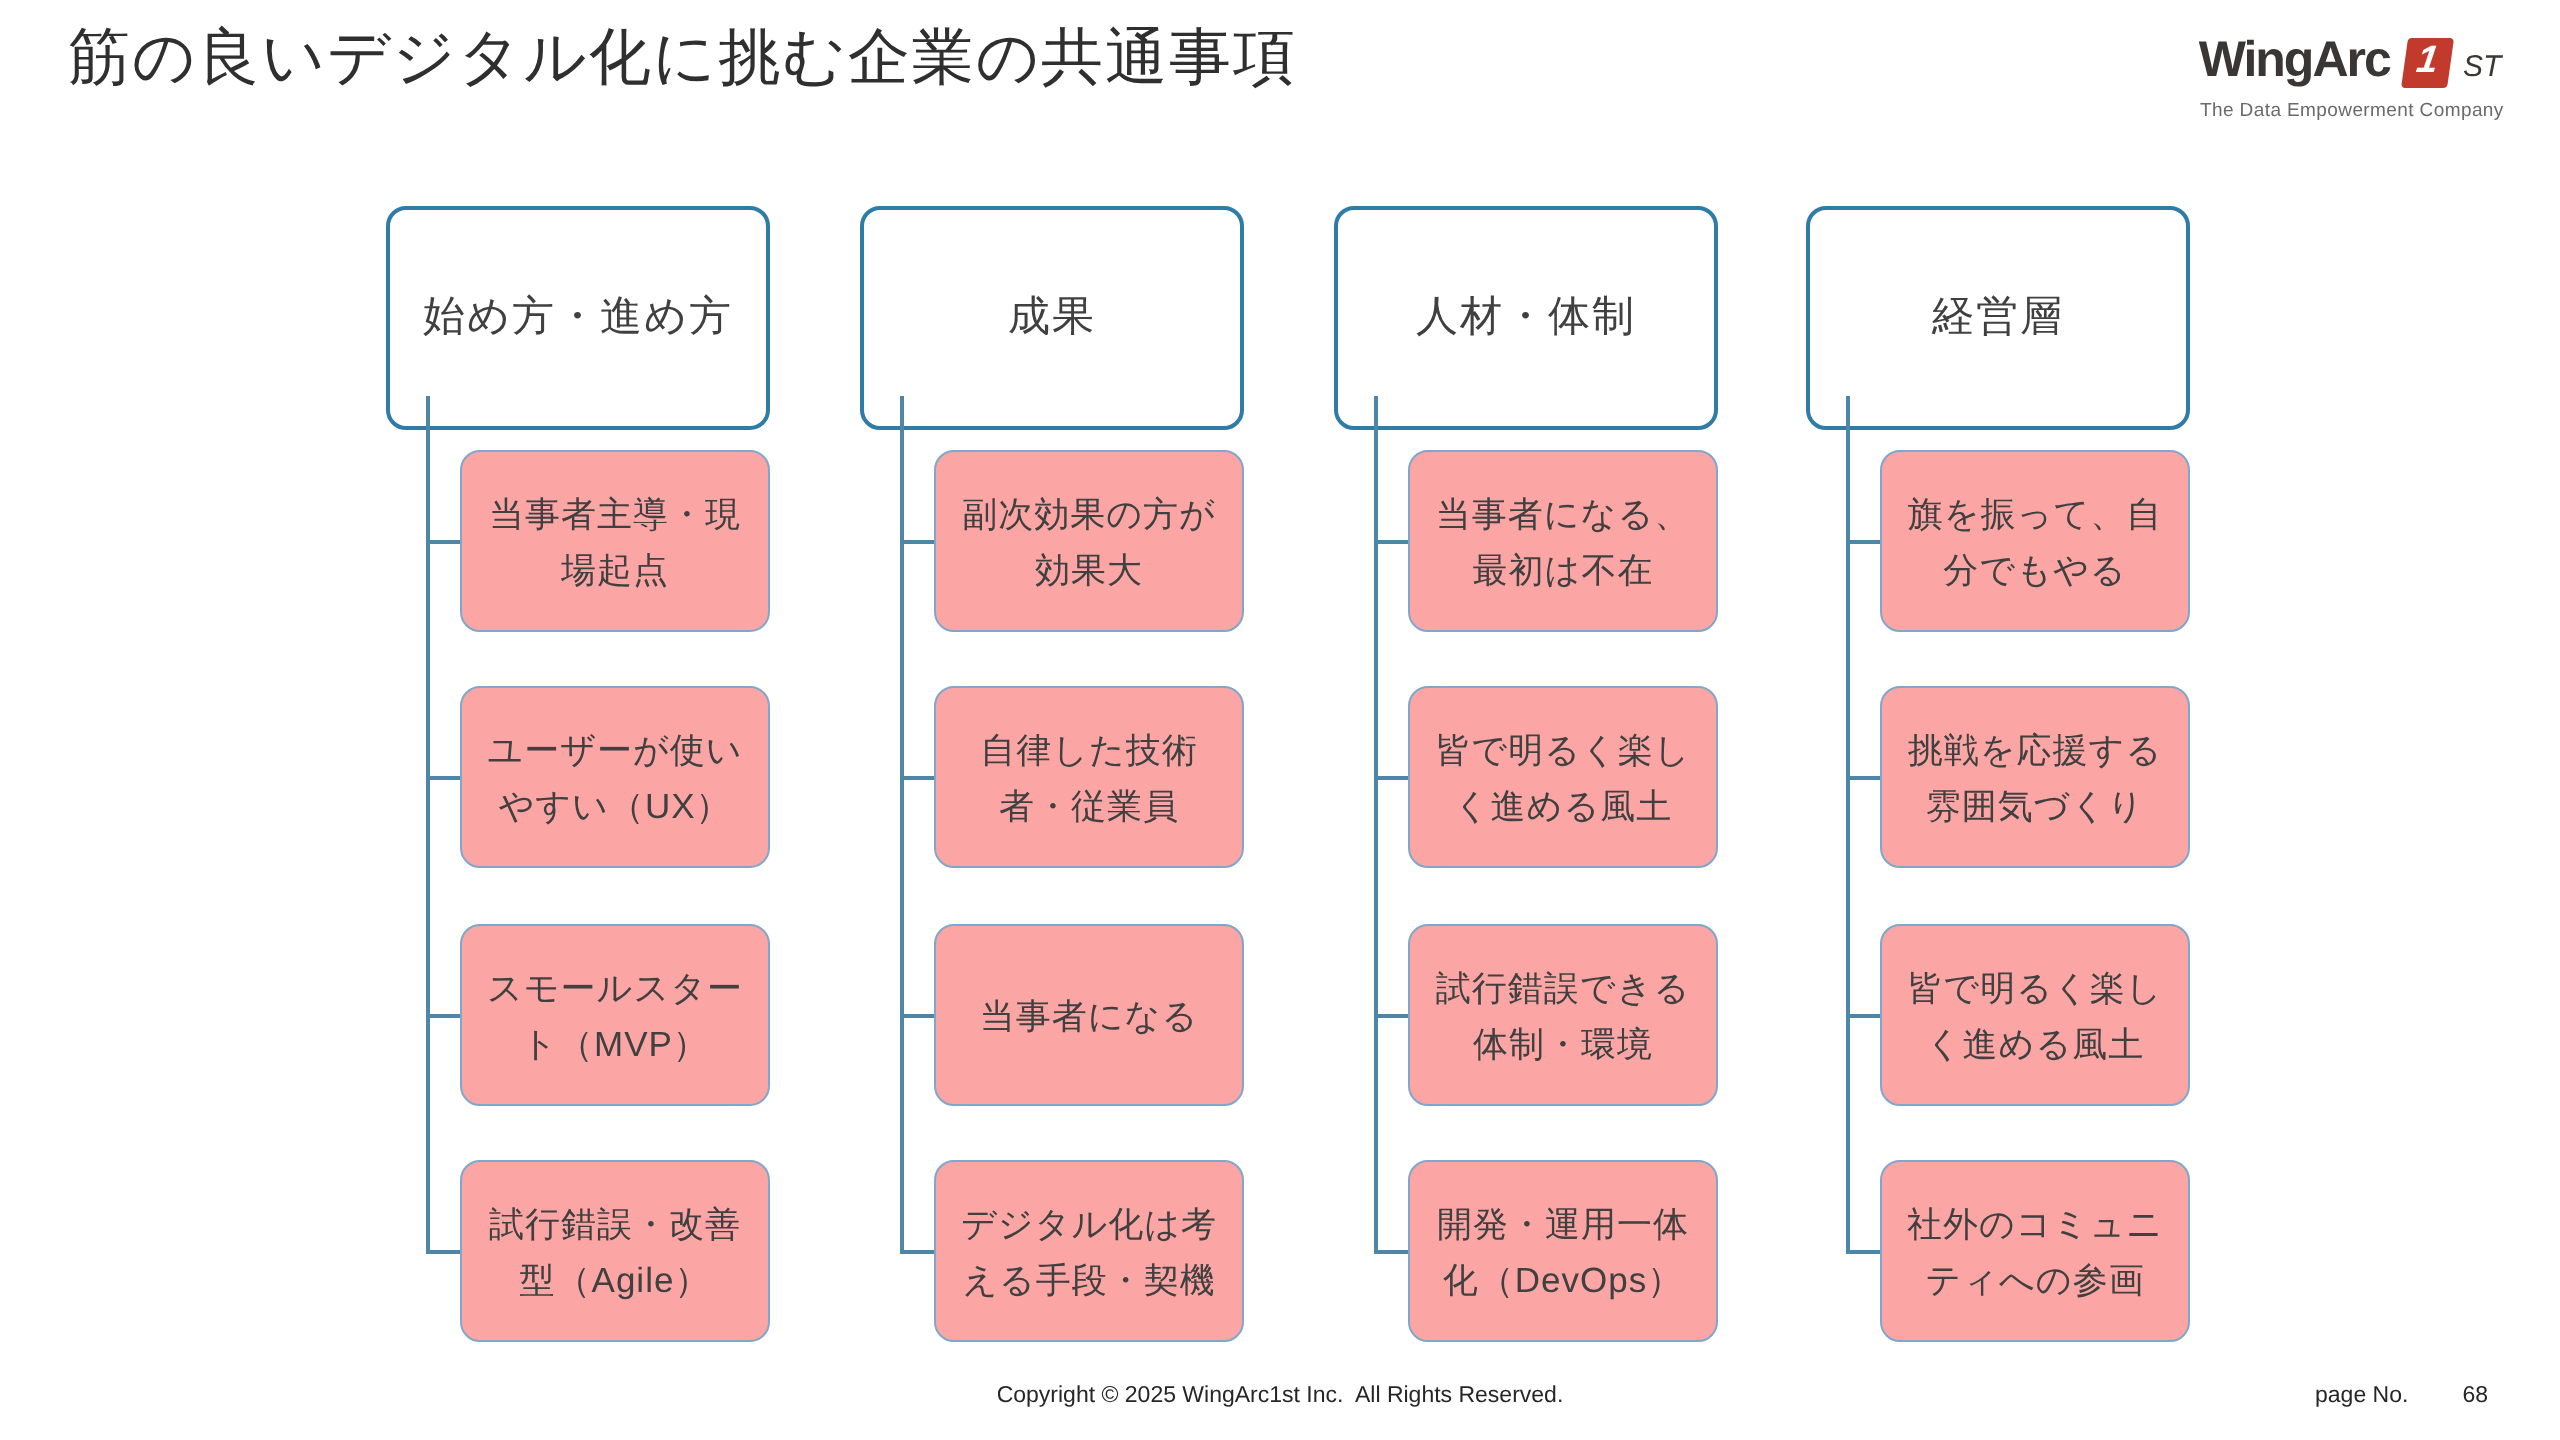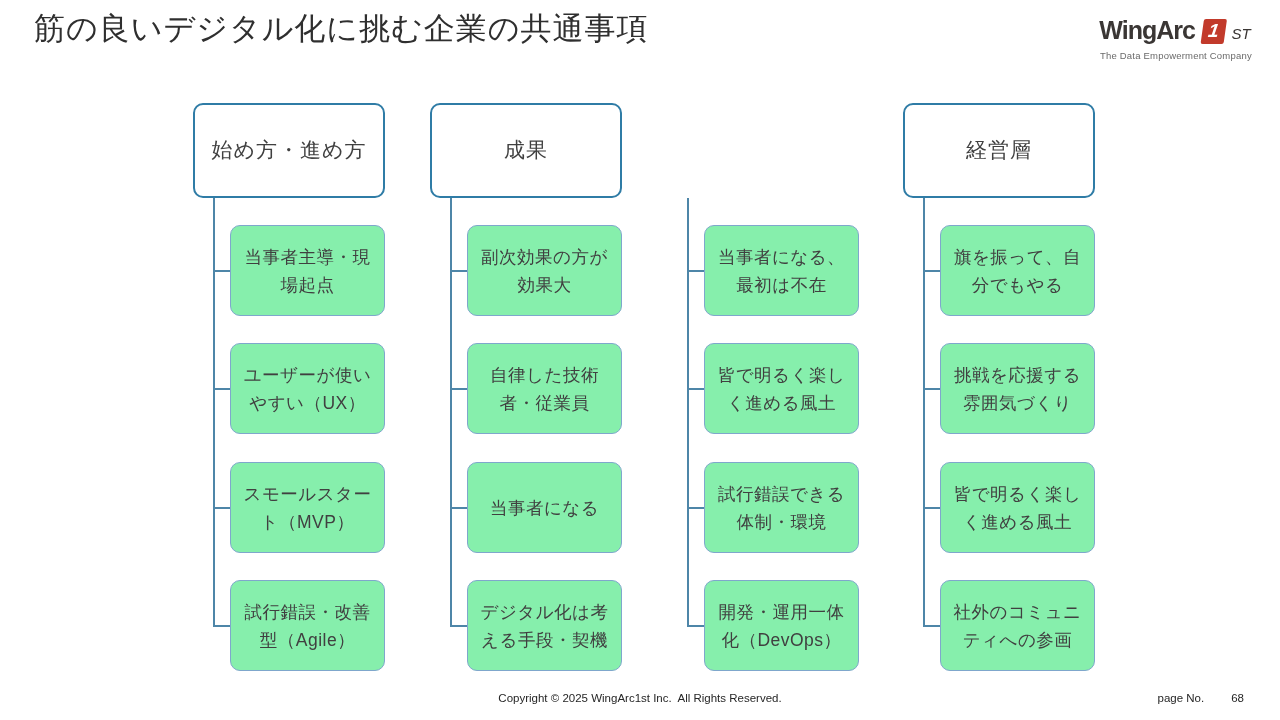--- a/index.html
+++ b/index.html
@@ -23,31 +23,31 @@
     display:inline-block;background:#c23a2b;color:#ffffff;
     font-style:italic;font-weight:700;font-size:19px;
     padding:1px 6px 2px 6px;margin:0 1px;border-radius:2px;
     transform:skewX(-8deg) translateY(-2px);
   }
   .logo-st{font-style:italic;font-weight:400;font-size:15px;color:#3a3634;letter-spacing:0;}
   .logo-tagline{margin-top:4px;font-size:9.5px;color:#6a6a6a;white-space:nowrap;letter-spacing:.2px;text-align:right;}
   
   .column{position:absolute;top:103px;width:192px;height:570px;}
   .header-box{
-    position:absolute;left:0;top:0;width:192px;height:95px;box-sizing:border-box;
+    position:absolute;left:0;top:0;width:192px;height:112px;box-sizing:border-box;
     background:#ffffff;border:2px solid #2f7ca6;border-radius:10px;
     display:flex;align-items:center;justify-content:center;text-align:center;
     font-size:21px;line-height:1.55;letter-spacing:1px;color:#404040;
     padding:4px 14px;
   }
   .vline{position:absolute;left:20px;top:95px;width:1.5px;height:428px;background:#4e86a8;}
   .stub{position:absolute;left:20px;width:18px;height:1.5px;background:#4e86a8;}
   .item-box{
     position:absolute;left:37px;width:155px;height:91px;box-sizing:border-box;
-    background:#86efac;border:1.5px solid #7fa7cc;border-radius:10px;
+    background:#fca5a5;border:1.5px solid #7fa7cc;border-radius:10px;
     display:flex;align-items:center;justify-content:center;text-align:center;
     font-size:17.5px;line-height:1.6;letter-spacing:.5px;color:#404040;
     padding:4px 8px;
   }
   .item-top-0{top:122px}.item-top-1{top:240px}.item-top-2{top:359px}.item-top-3{top:477px}
   .stub-top-0{top:167px}.stub-top-1{top:285px}.stub-top-2{top:404px}.stub-top-3{top:522px}
   .col-0{left:193px}.col-1{left:430px}.col-2{left:667px}.col-3{left:903px}
   
   .footer-copyright{
     position:absolute;left:0;right:0;top:692px;text-align:center;
@@ -112,20 +112,23 @@
   </div>
   <div class="item-box item-top-2">
     <span>当事者になる</span>
   </div>
   <div class="item-box item-top-3">
     <span>デジタル化は考える手段・契機</span>
   </div>
 </div>
 
 <div class="column col-2">
+  <div class="header-box">
+    <span>人材・体制</span>
+  </div>
   <div class="vline"></div>
   <div class="stub stub-top-0"></div>
   <div class="stub stub-top-1"></div>
   <div class="stub stub-top-2"></div>
   <div class="stub stub-top-3"></div>
   <div class="item-box item-top-0">
     <span>当事者になる、最初は不在</span>
   </div>
   <div class="item-box item-top-1">
     <span>皆で明るく楽しく進める風土</span>

